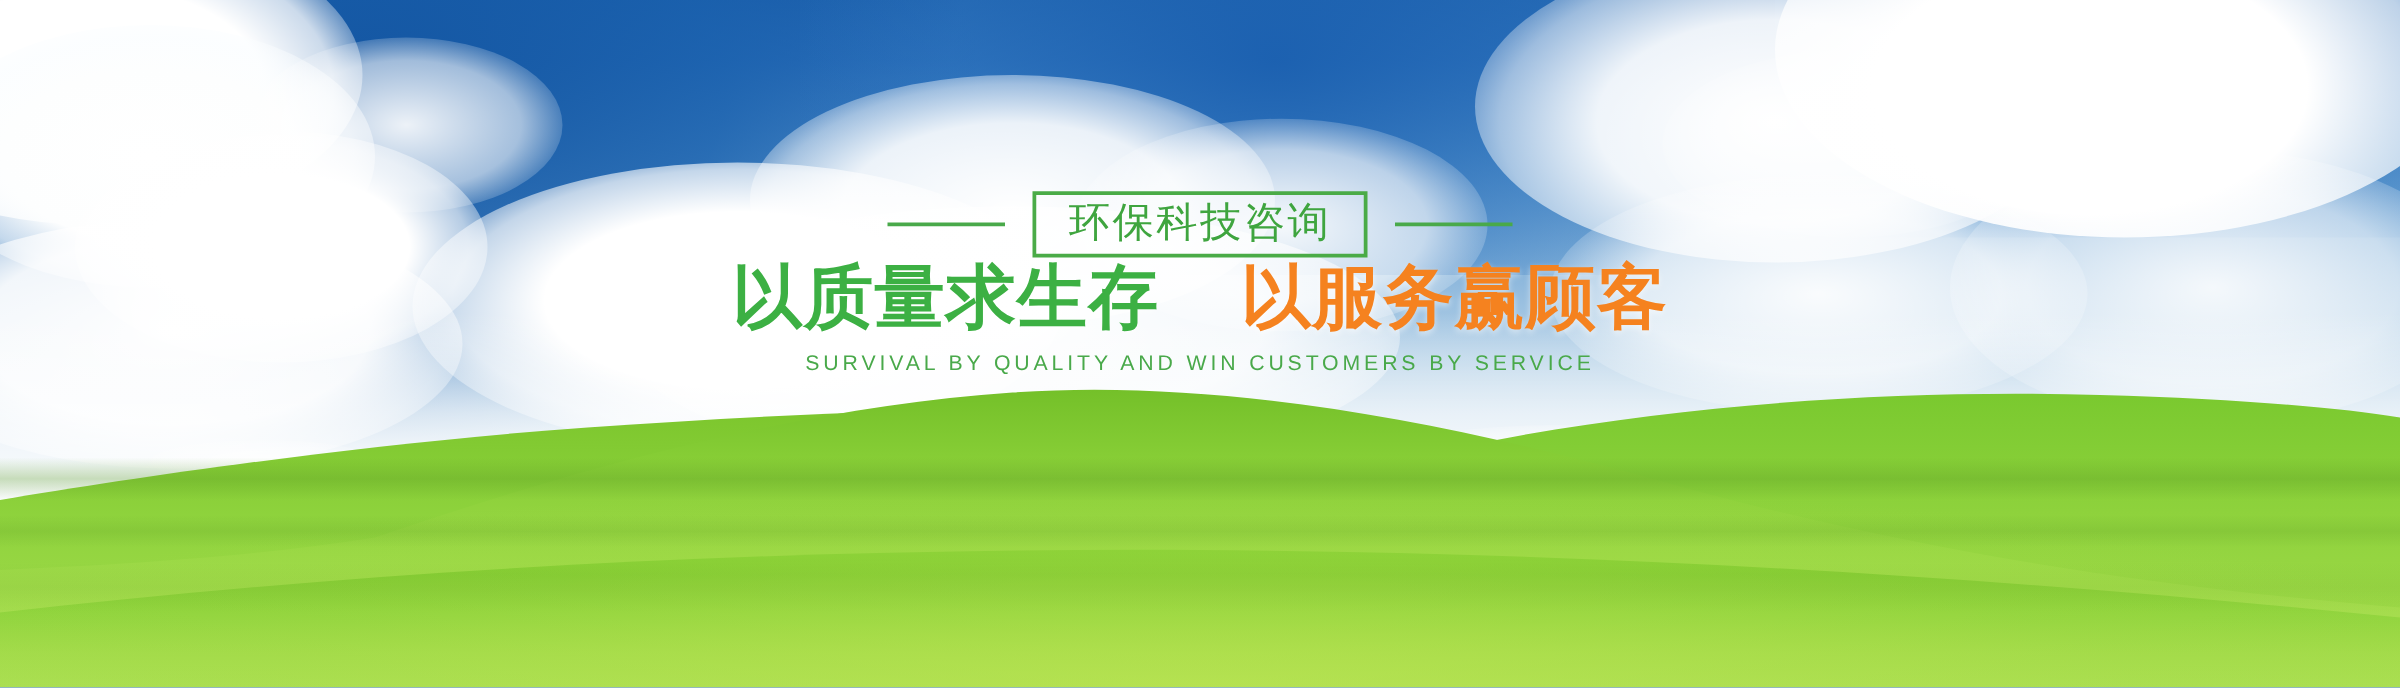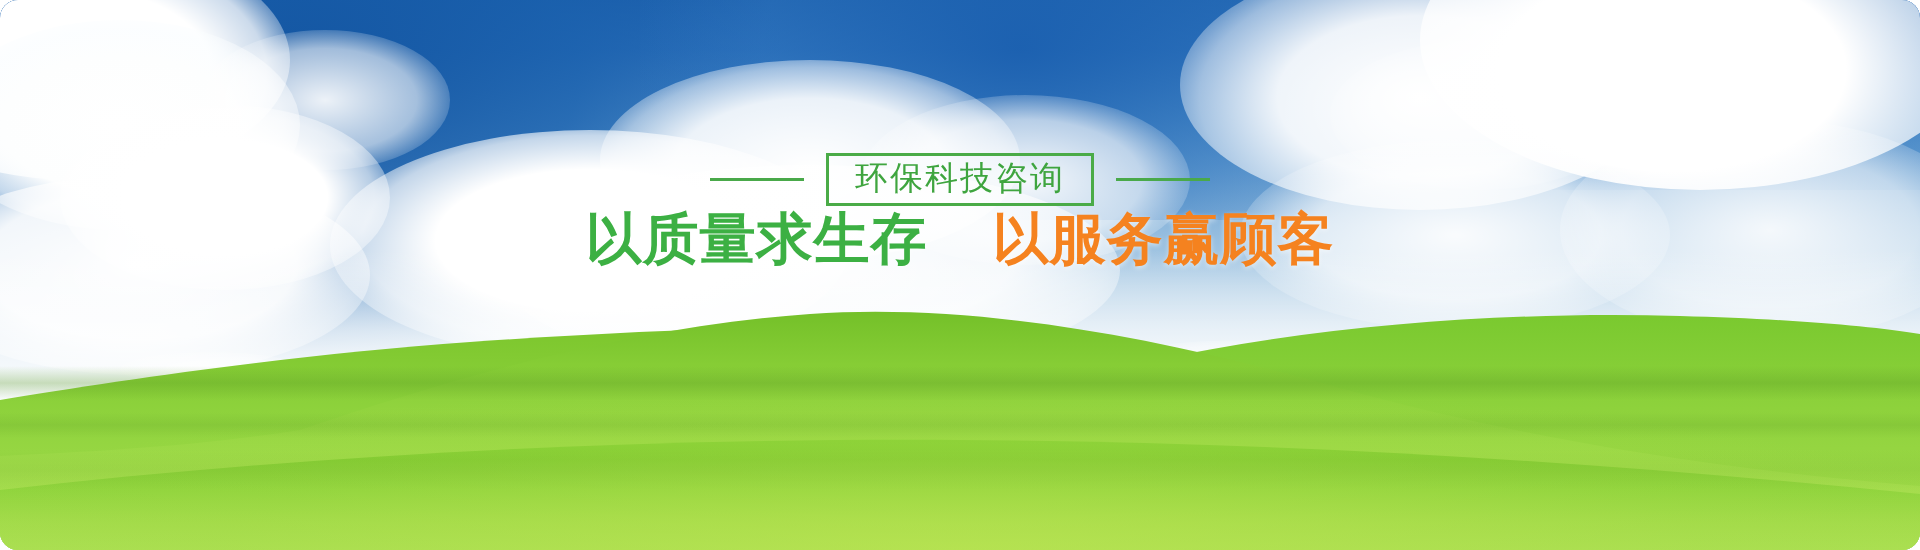--- a/index.html
+++ b/index.html
@@ -8,21 +8,20 @@
     overflow:hidden;
     font-family:"Liberation Sans", sans-serif;
   }
 
   
   .banner {
     position:relative;
     width:1920px; height:550px;
     overflow:hidden;
     background:#2f6fb6;
-    border-radius:18px;
   }
 
   
   .sky {
     position:absolute; inset:0;
     background:
       linear-gradient(to bottom,
         #1f62ae 0%,
         #2a6db8 9%,
         #4e8cc8 22%,
@@ -238,15 +237,16 @@
       </span>
       <span class="rule"></span>
     </div>
 
     <div class="headline">
       <span class="hl-green">以质量求生存</span>
       <span class="hl-space"></span>
       <span class="hl-orange">以服务赢顾客</span>
     </div>
 
+    <div class="subtitle">SURVIVAL BY QUALITY AND WIN CUSTOMERS BY SERVICE</div>
 
   </div>
 </div>
 
 </body></html>

